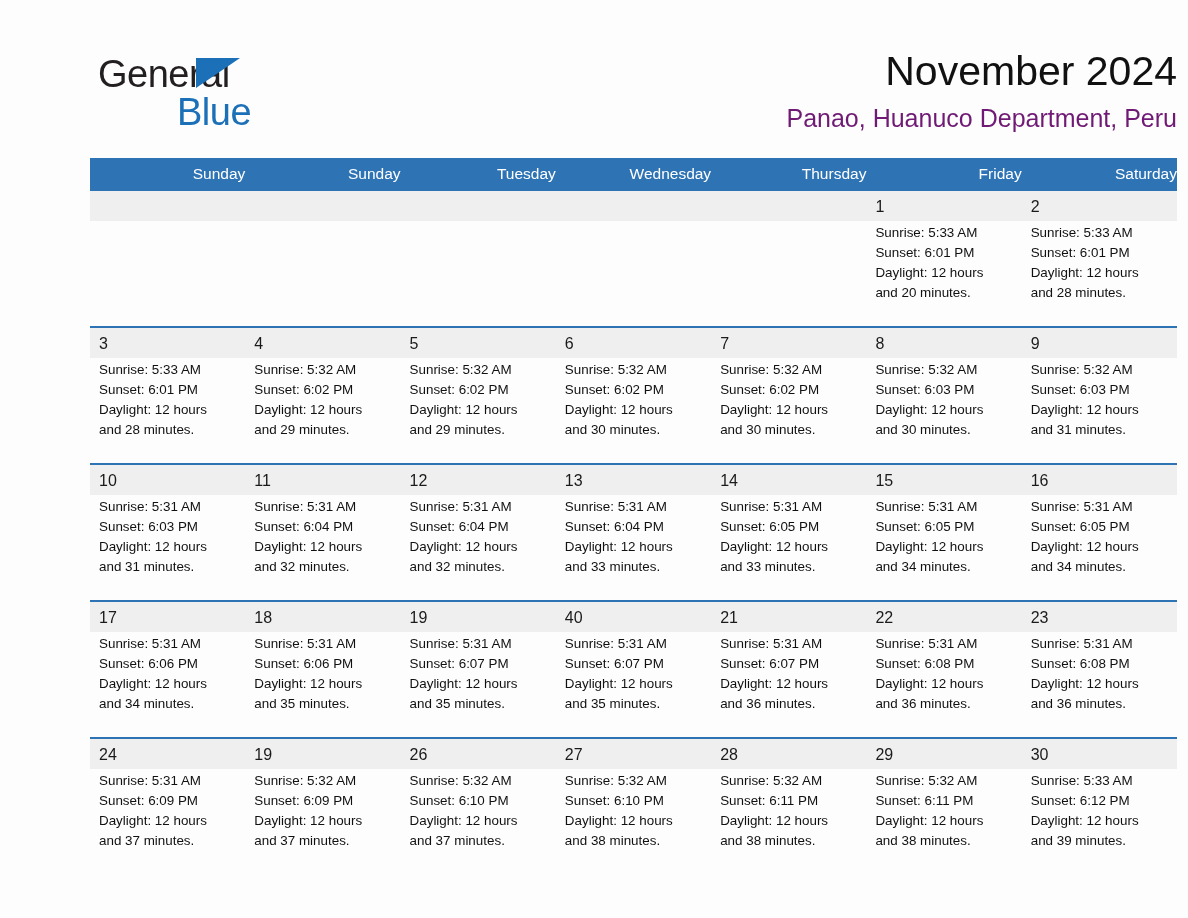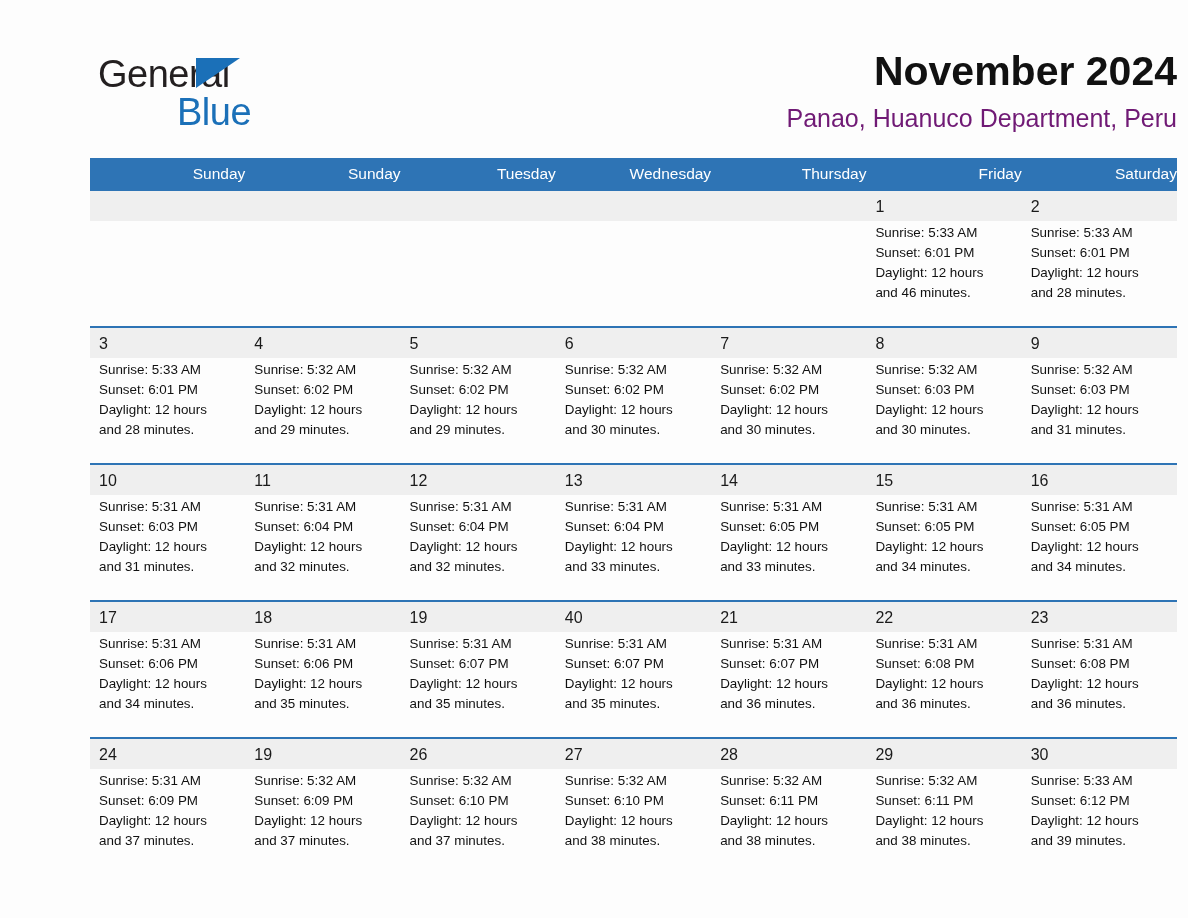--- a/index.html
+++ b/index.html
@@ -68,21 +68,21 @@
   }
 
   .title-wrap {
     position: absolute;
     right: 0;
     top: 0;
     text-align: right;
   }
   .month-title {
     font-size: 41px;
-    font-weight: 700;
+    font-weight: 400;
     color: #111;
     line-height: 54px;
     letter-spacing: 0px;
   }
   .location-title {
     font-size: 25px;
     font-weight: 400;
     color: #701a75;
     line-height: 36px;
     margin-top: 2px;
@@ -201,21 +201,21 @@
               <div class="daynum"></div>
             </div>
           </td>
           <td>
             <div class="daycell">
               <div class="daynum">1</div>
               <div class="dayinfo">
                 <div>Sunrise: 5:33 AM</div>
                 <div>Sunset: 6:01 PM</div>
                 <div>Daylight: 12 hours</div>
-                <div>and 46 minutes.</div>
+                <div>and 20 minutes.</div>
               </div>
             </div>
           </td>
           <td>
             <div class="daycell">
               <div class="daynum">2</div>
               <div class="dayinfo">
                 <div>Sunrise: 5:33 AM</div>
                 <div>Sunset: 6:01 PM</div>
                 <div>Daylight: 12 hours</div>

